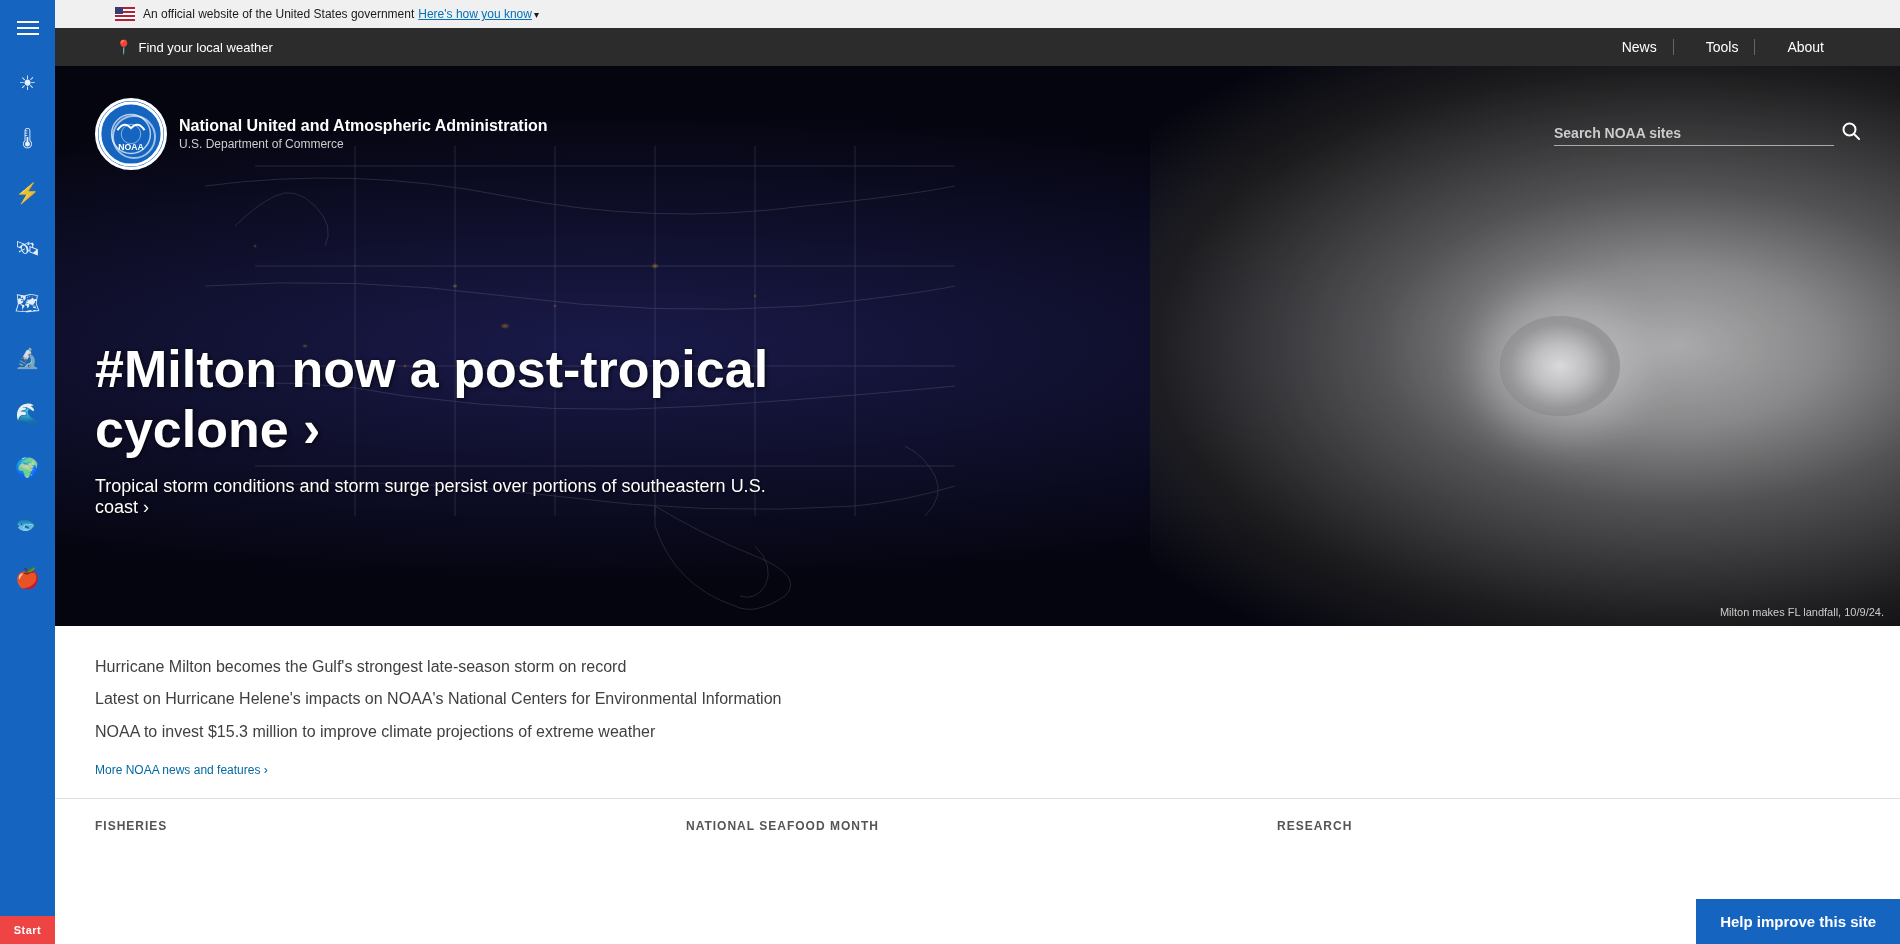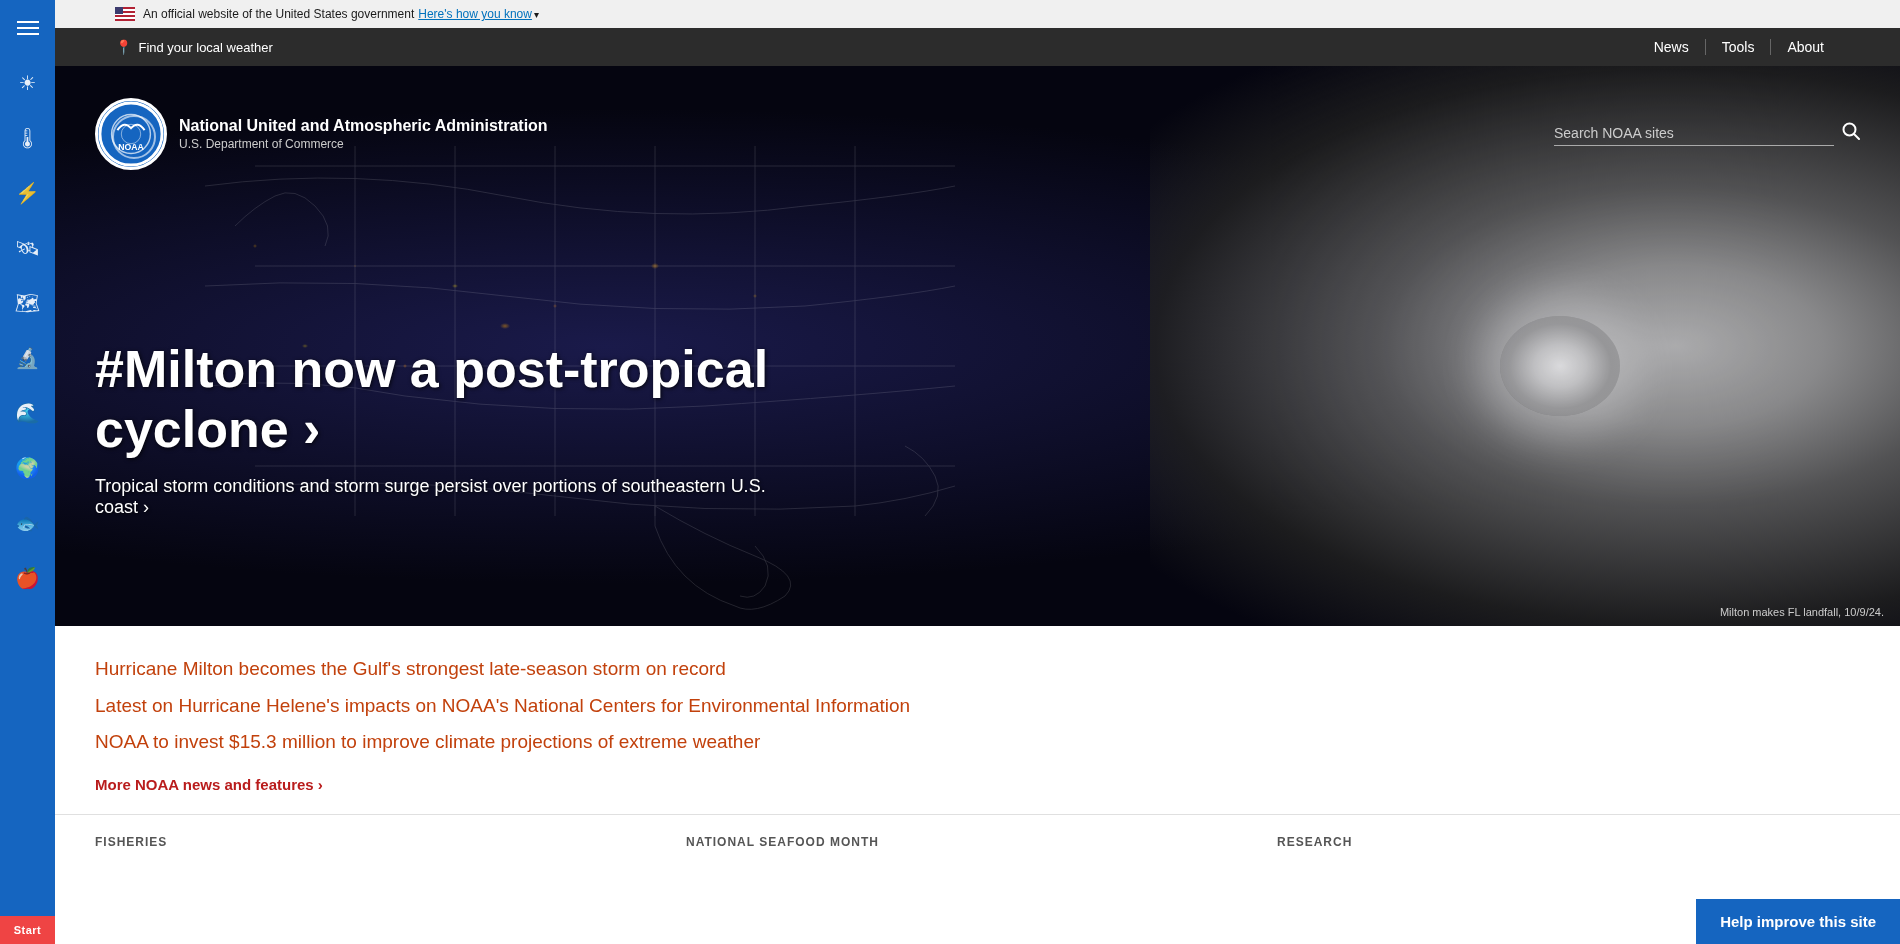--- a/index.html
+++ b/index.html
@@ -48,21 +48,21 @@
     .weather-bar .local-weather {
       display: flex;
       align-items: center;
       gap: 6px;
     }
     .weather-bar .location-icon {
       font-size: 14px;
     }
     .weather-bar .nav-links {
       display: flex;
-      gap: 0;
+      gap: 16px;
       font-size: 14px;
     }
     .weather-bar .nav-links a {
       color: #fff;
       text-decoration: none;
       padding: 0 16px;
       border-right: 1px solid #666;
     }
     .weather-bar .nav-links a:last-child {
       border-right: none;
@@ -247,20 +247,21 @@
     }
     .noaa-search input {
       background: transparent;
       border: none;
       border-bottom: 1px solid #aaa;
       color: #fff;
       width: 280px;
       padding: 4px 0;
       font-size: 14px;
       outline: none;
+      font-weight: bold;
     }
     .noaa-search input::placeholder { color: #ccc; }
     .search-btn {
       background: none;
       border: none;
       color: #fff;
       font-size: 18px;
       cursor: pointer;
     }
 
@@ -303,35 +304,35 @@
     .explore-label {
       font-size: 11px;
       font-weight: 700;
       color: #555;
       letter-spacing: 1px;
       text-transform: uppercase;
       margin-bottom: 14px;
     }
     .news-link {
       display: block;
-      color: #c2410c;
-      font-size: 19px;
+      color: #404040;
+      font-size: 16px;
       text-decoration: none;
       margin-bottom: 10px;
       line-height: 1.4;
     }
     .more-news {
       display: inline-flex;
       align-items: center;
       gap: 4px;
-      color: #b91c1c;
-      font-size: 15px;
+      color: #0369a1;
+      font-size: 12px;
       text-decoration: none;
       margin-top: 10px;
-      font-weight: 700;
+      font-weight: 400;
     }
 
     
     .bottom-headers {
       display: flex;
       padding: 20px 40px 0;
       gap: 8px;
       border-top: 1px solid #e0e0e0;
     }
     .bottom-header-item {

